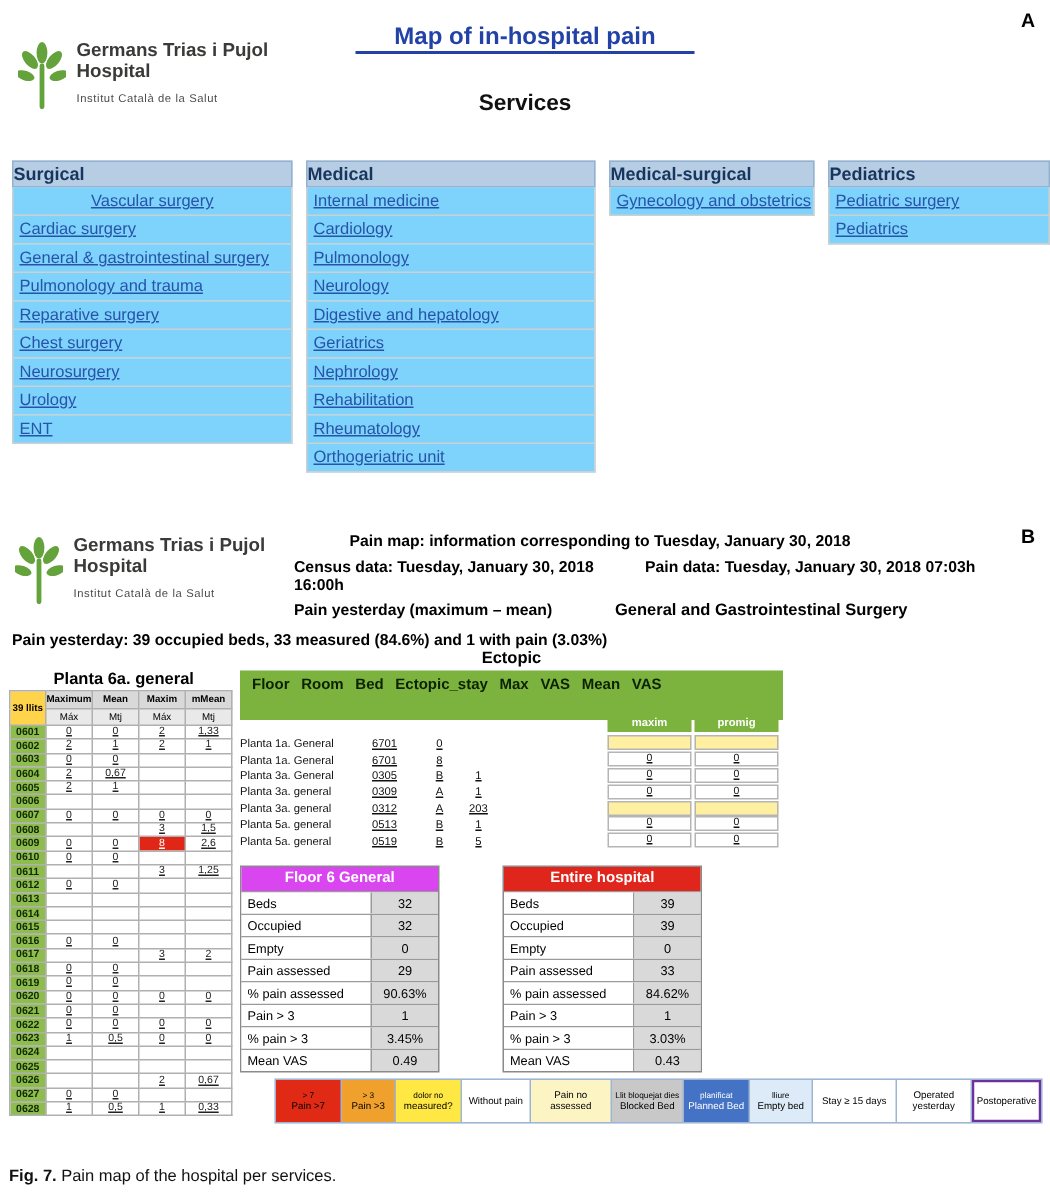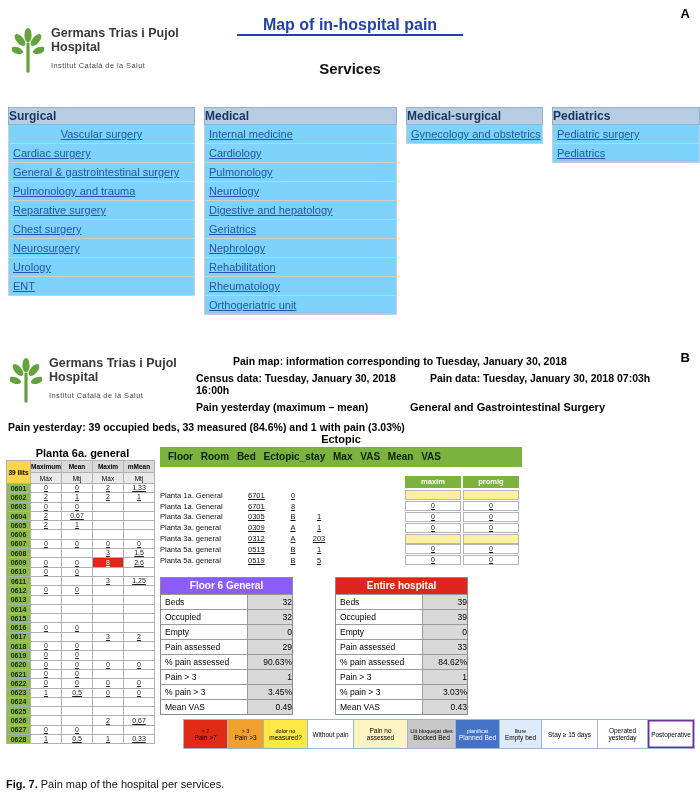--- a/index.html
+++ b/index.html
@@ -50,42 +50,42 @@
   .ft-gh { background: #d9d9d9; font-size: 6.5px; font-weight: bold; text-align: center; height: 12px; width: 31px; }
   .ft-sh { background: #e9e9e9; font-size: 6.5px; text-align: center; height: 11px; }
   .ft-bed { background: #8fbc4f; font-size: 7px; font-weight: bold; text-align: center; width: 24px; color: #102a00; }
   .ft-val { font-size: 7px; text-align: center; width: 31px; line-height: 8px; }
   .ft-val span { text-decoration: underline; color: #222; cursor: pointer; }
   .ft-red { background: #e02616; }
   .ft-red span { color: #fff; }
 
   
   #ectopic-label { position: absolute; left: 160px; top: 433px; width: 362px; text-align: center; font-weight: bold; font-size: 11px; }
-  #ectopic-bar { position: absolute; left: 160px; top: 447px; width: 362px; height: 20px; background: #7cb23e; font-size: 10px; font-weight: bold; line-height: 20px; padding-left: 8px; color: #0c2200; word-spacing: 5px; }
+  #ectopic-bar { position: absolute; left: 160px; top: 447px; width: 362px; height: 33px; background: #7cb23e; font-size: 10px; font-weight: bold; line-height: 20px; padding-left: 8px; color: #0c2200; word-spacing: 5px; }
   #vas-heads { position: absolute; left: 405px; top: 476px; display: flex; gap: 2px; }
   .vas-head { width: 56px; height: 12px; background: #7cb23e; color: #fff; font-size: 7.5px; font-weight: bold; text-align: center; line-height: 12px; }
   #ectopic-rows { position: absolute; left: 160px; top: 490px; width: 362px; }
   .erow { display: flex; height: 10.8px; align-items: center; font-size: 7.5px; color: #111; }
   .e-floor { width: 88px; }
   .e-room { width: 34px; text-align: left; text-decoration: underline; cursor: pointer; }
   .e-bed { width: 22px; text-align: center; text-decoration: underline; cursor: pointer; }
   .e-stay { width: 30px; text-align: center; text-decoration: underline; cursor: pointer; }
   .e-gap { width: 71px; }
   .e-cell { width: 56px; height: 10px; border: 1px solid #b5b5b5; text-align: center; font-size: 7px; line-height: 8px; margin-right: 2px; background: #fff; }
   .e-cell span { text-decoration: underline; cursor: pointer; }
   .e-hl { background: #fef0a0; }
 
   
   .sum-table { position: absolute; top: 577px; width: 133px; border: 1px solid #8a8a8a; background: #fff; }
   #sum-0 { left: 160px; }
   #sum-1 { left: 335px; }
   .sum-head { height: 16px; color: #fff; font-weight: bold; font-size: 10px; text-align: center; line-height: 16px; }
   .sum-row { display: flex; border-top: 1px solid #9a9a9a; height: 15px; }
   .sum-label { flex: 1; font-size: 8.5px; padding-left: 4px; line-height: 14px; border-right: 1px solid #9a9a9a; background: #fff; white-space: nowrap; }
-  .sum-val { width: 44px; flex: none; background: #d9d9d9; font-size: 8.5px; text-align: right; line-height: 14px; }
+  .sum-val { width: 44px; flex: none; background: #d9d9d9; font-size: 8.5px; text-align: center; line-height: 14px; }
 
   
   #legend { position: absolute; left: 183px; top: 719px; width: 512px; height: 30px; background: #dce6f1; border: 1px solid #9eb6d4; display: flex; }
   .lg-item { border-right: 1px solid #9eb6d4; display: flex; flex-direction: column; justify-content: center; align-items: center; text-align: center; overflow: hidden; padding: 0 1px; }
   .lg-item:last-child { border-right: none; flex: 1; }
   .lg-item:nth-child(1) { width: 44px; }
   .lg-item:nth-child(2) { width: 36px; }
   .lg-item:nth-child(3) { width: 44px; }
   .lg-item:nth-child(4) { width: 46px; }
   .lg-item:nth-child(5) { width: 54px; }
@@ -484,21 +484,21 @@
         <span class="e-room">0519</span>
         <span class="e-bed">B</span>
         <span class="e-stay">5</span>
         <span class="e-gap"></span>
         <span class="e-cell"><span>0</span></span>
         <span class="e-cell"><span>0</span></span>
       </div>
     </div>
 
   <div class="sum-table" id="sum-0">
-      <div class="sum-head" style="background: #8b5cf6;">Floor 6 General</div>
+      <div class="sum-head" style="background: #d946ef;">Floor 6 General</div>
       <div class="sum-row">
         <div class="sum-label">Beds</div>
         <div class="sum-val">32</div>
       </div>
       <div class="sum-row">
         <div class="sum-label">Occupied</div>
         <div class="sum-val">32</div>
       </div>
       <div class="sum-row">
         <div class="sum-label">Empty</div>

